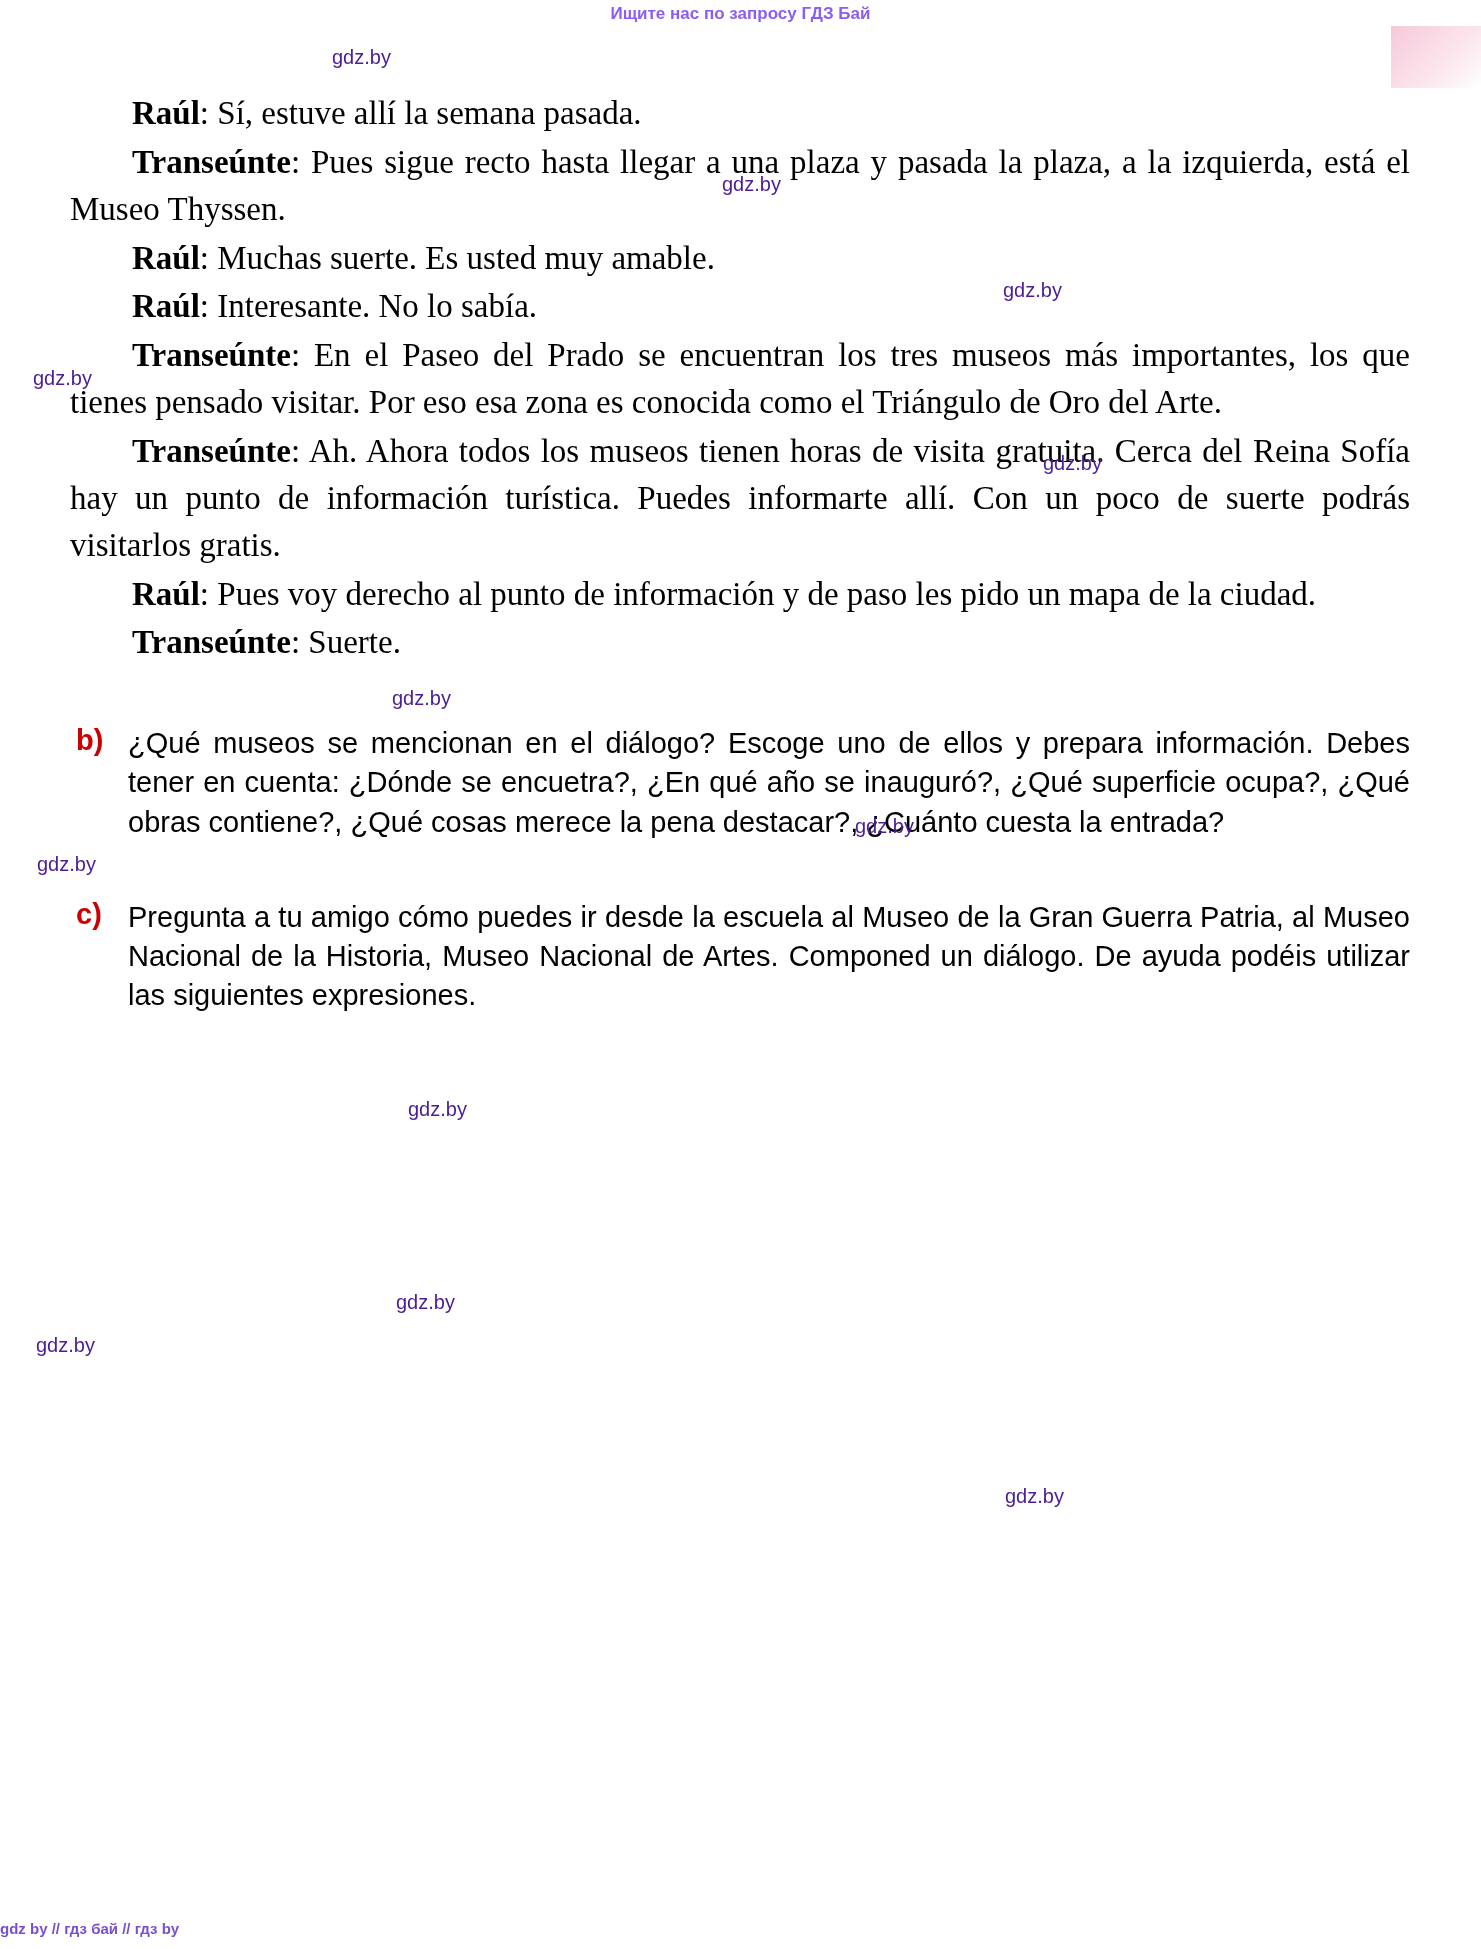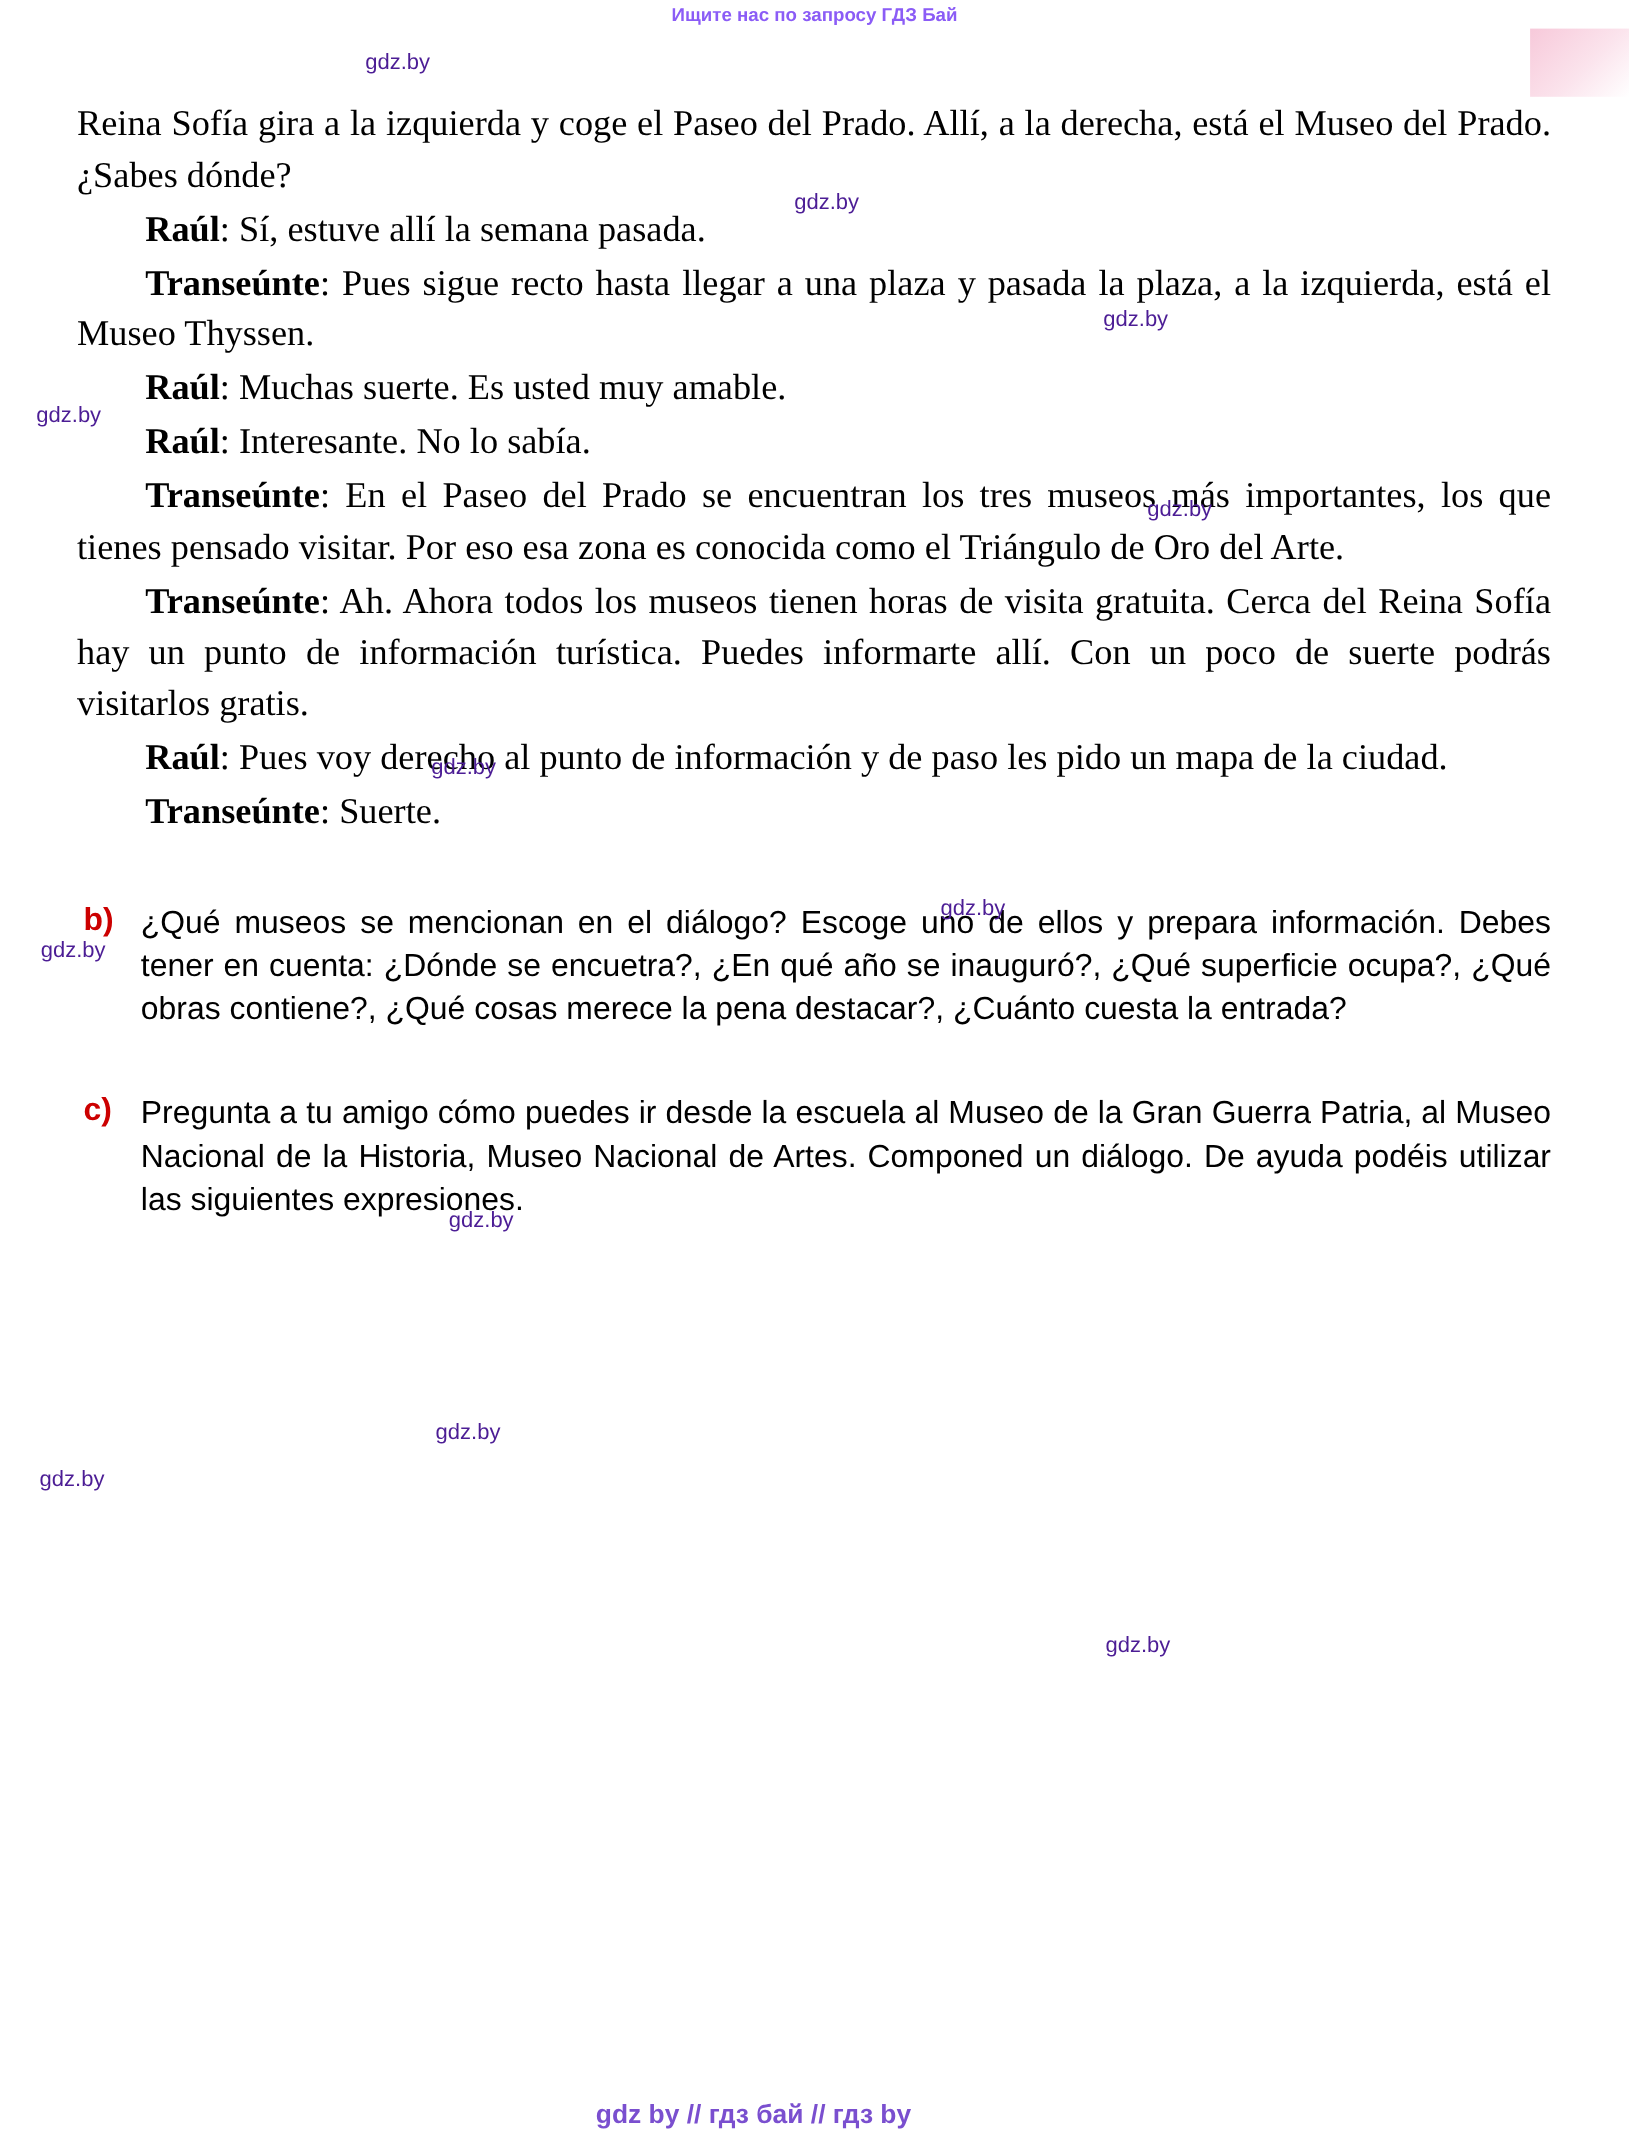--- a/index.html
+++ b/index.html
@@ -111,39 +111,37 @@
     text-indent: 62px;
     margin: 0;
   }
 
   
   .footer {
     position: absolute;
     bottom: 12px;
     left: 0;
     width: 1370px;
-    text-align: center;
-    font-family: "Liberation Sans", sans-serif;
-    font-size: 24px;
+    font-family: "Liberation Sans", sans-serif;
+    font-size: 15px;
     font-weight: bold;
     color: #7a4fcf;
   }
 </style>
 </head>
 <body>
 
 <div class="page">
 
   <div class="top-banner">Ищите нас по запросу ГДЗ Бай</div>
 
   <div class="corner-deco"></div>
 
   <div class="content">
 
-    <p class="para j">Reina Sofía gira a la izquierda y coge el Paseo del Prado. Allí, a la derecha, está el Museo del Prado. ¿Sabes dónde?</p>
 
     <p class="para indent j">
       <b>Raúl</b><span>: Sí, estuve allí la semana pasada.</span>
     </p>
 
     <p class="para indent j">
       <b>Transeúnte</b><span>: Pues sigue recto hasta llegar a una plaza y pasada la plaza, a la izquierda, está el Museo Thyssen.</span>
     </p>
 
     <p class="para indent j">

